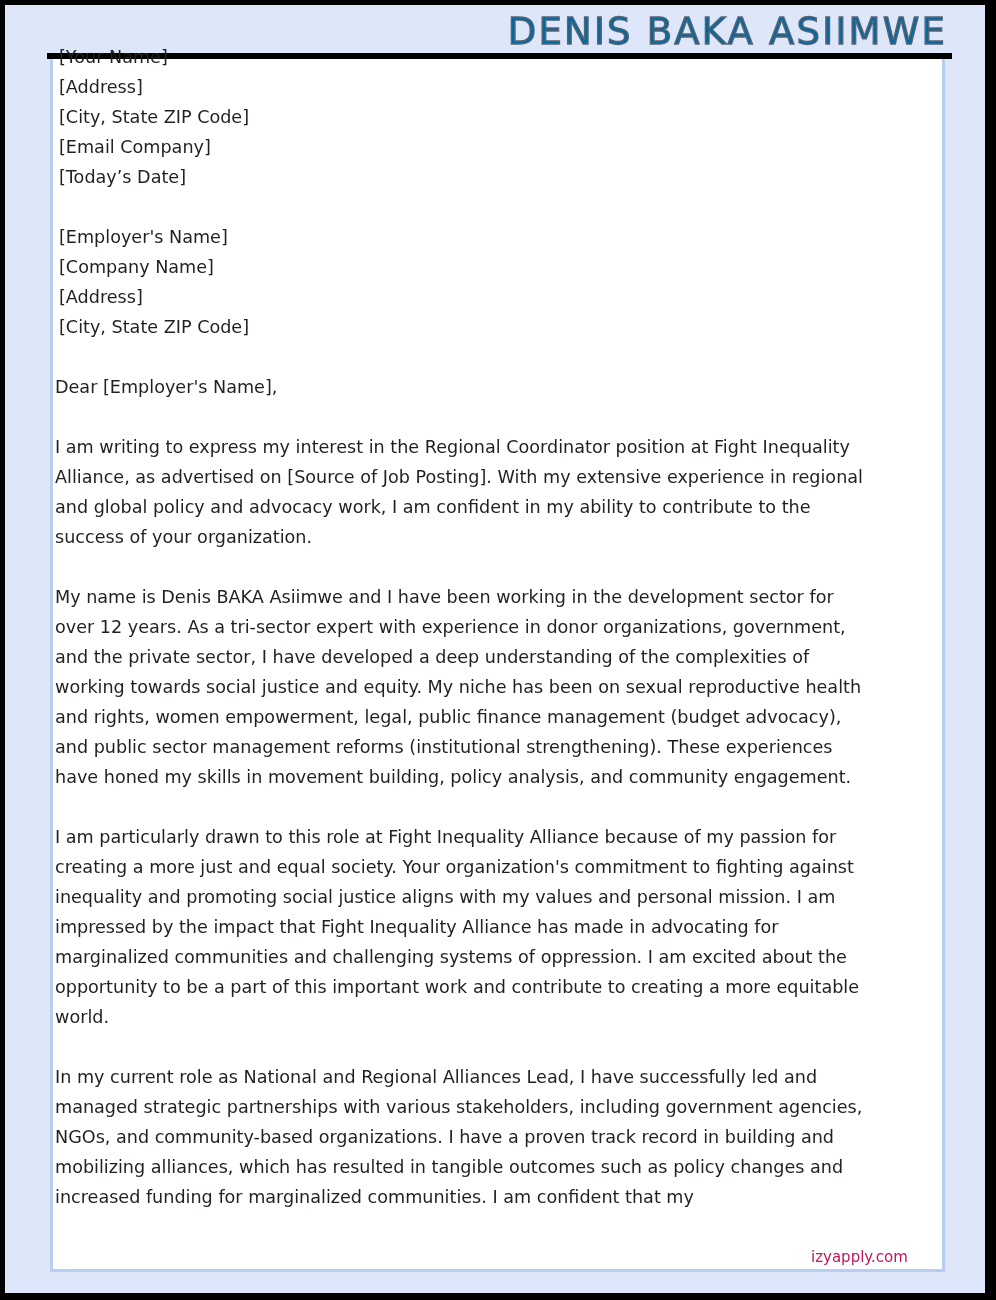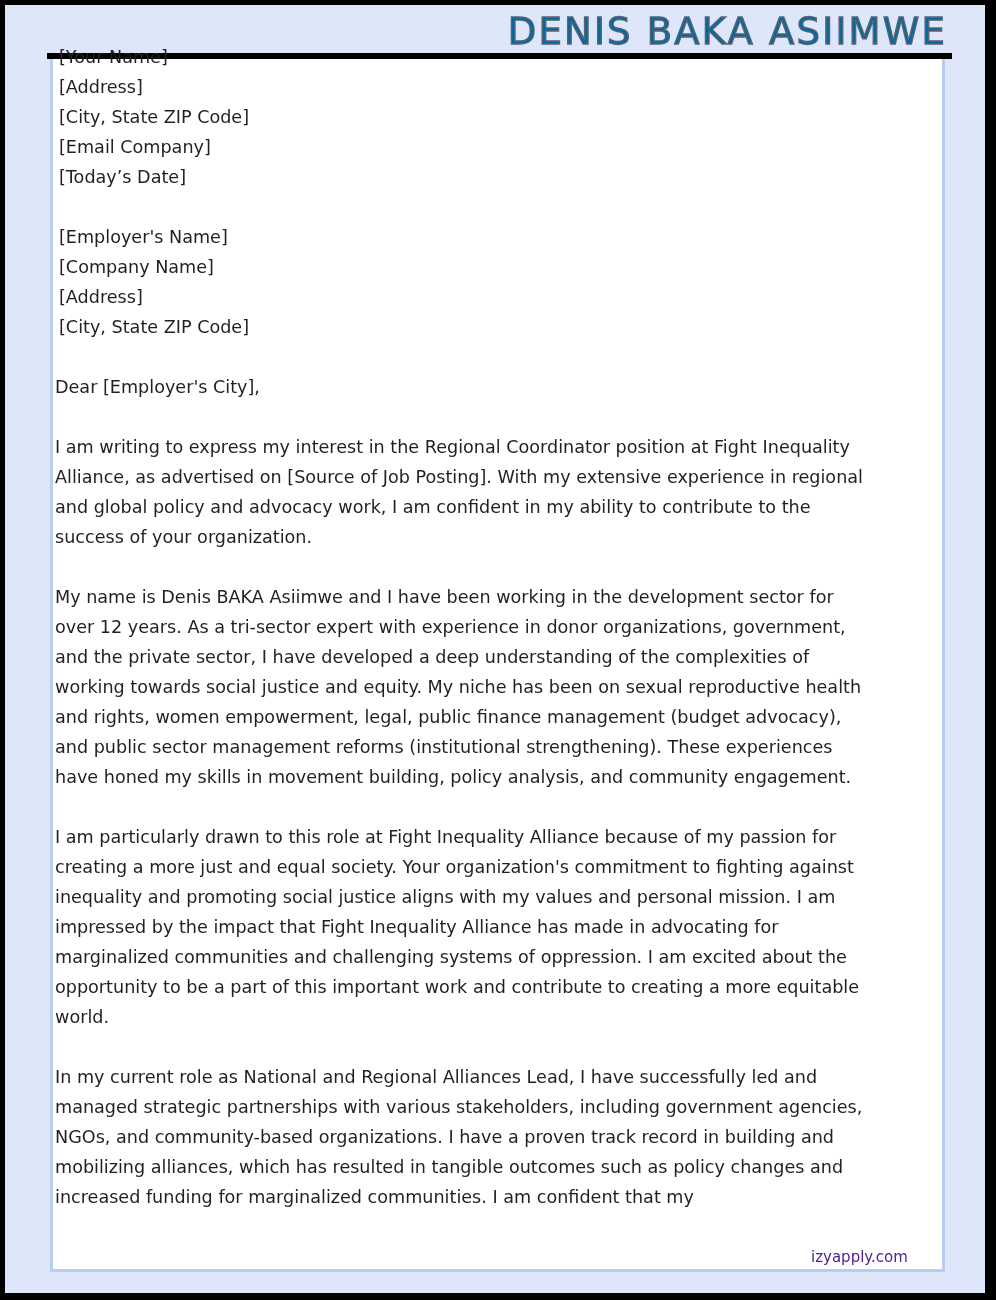--- a/index.html
+++ b/index.html
@@ -106,21 +106,21 @@
   }
 
   
   .watermark {
     position: absolute;
     left: 806px;
     top: 1243px;
     font-family: "DejaVu Sans", sans-serif;
     font-size: 15px;
     line-height: 18px;
-    color: #4c1d95;
+    color: #be185d;
     white-space: nowrap;
     pointer-events: none;
   }
 </style>
 </head>
 <body>
 
 <div class="viewport">
   <div class="page-backdrop">
 
@@ -141,21 +141,21 @@
         <div class="line">[Today’s Date]</div>
       </div>
 
       <div class="block">
         <div class="line">[Employer's Name]</div>
         <div class="line">[Company Name]</div>
         <div class="line">[Address]</div>
         <div class="line">[City, State ZIP Code]</div>
       </div>
 
-      <div class="salutation">Dear [Employer's City],</div>
+      <div class="salutation">Dear [Employer's Name],</div>
 
       <p class="para">I am writing to express my interest in the Regional Coordinator position at Fight Inequality Alliance, as advertised on [Source of Job Posting]. With my extensive experience in regional and global policy and advocacy work, I am confident in my ability to contribute to the success of your organization.</p>
       <p class="para">My name is Denis BAKA Asiimwe and I have been working in the development sector for over 12 years. As a tri-sector expert with experience in donor organizations, government, and the private sector, I have developed a deep understanding of the complexities of working towards social justice and equity. My niche has been on sexual reproductive health and rights, women empowerment, legal, public finance management (budget advocacy), and public sector management reforms (institutional strengthening). These experiences have honed my skills in movement building, policy analysis, and community engagement.</p>
       <p class="para">I am particularly drawn to this role at Fight Inequality Alliance because of my passion for creating a more just and equal society. Your organization's commitment to fighting against inequality and promoting social justice aligns with my values and personal mission. I am impressed by the impact that Fight Inequality Alliance has made in advocating for marginalized communities and challenging systems of oppression. I am excited about the opportunity to be a part of this important work and contribute to creating a more equitable world.</p>
       <p class="para">In my current role as National and Regional Alliances Lead, I have successfully led and managed strategic partnerships with various stakeholders, including government agencies, NGOs, and community-based organizations. I have a proven track record in building and mobilizing alliances, which has resulted in tangible outcomes such as policy changes and increased funding for marginalized communities. I am confident that my</p>
     </div>
 
     <div class="watermark">izyapply.com</div>
 
   </div>

